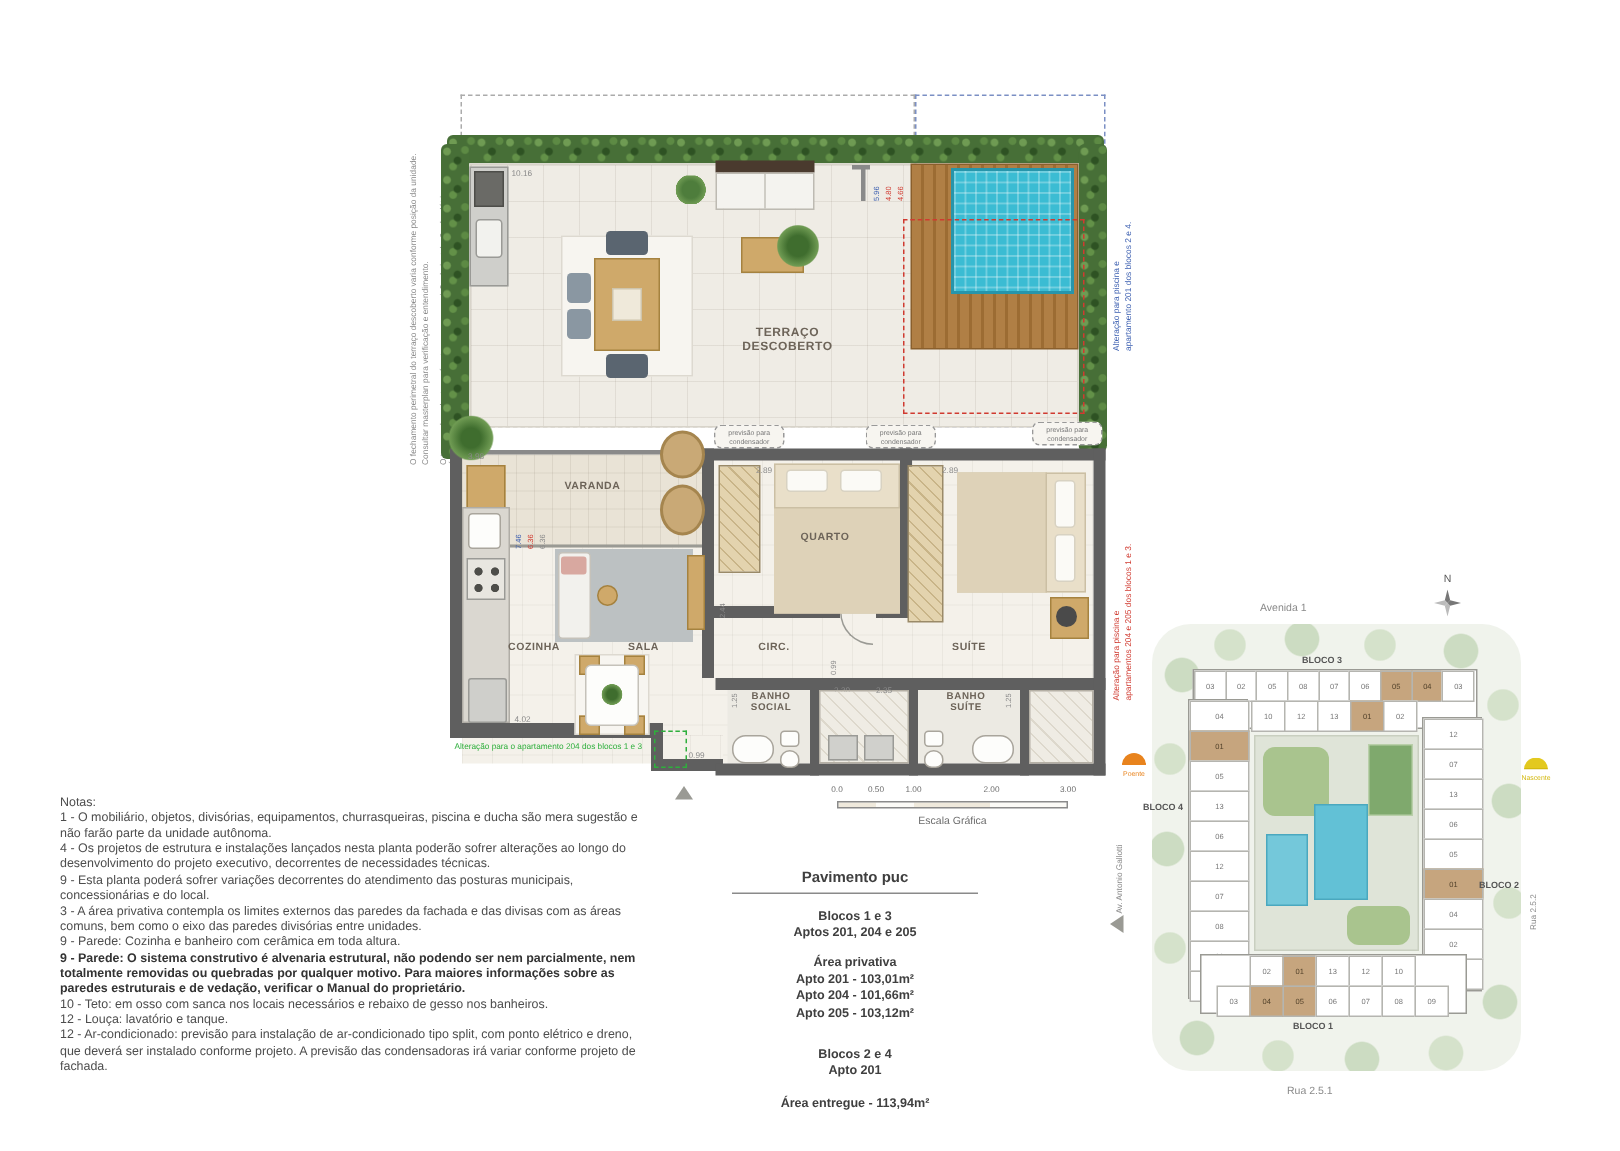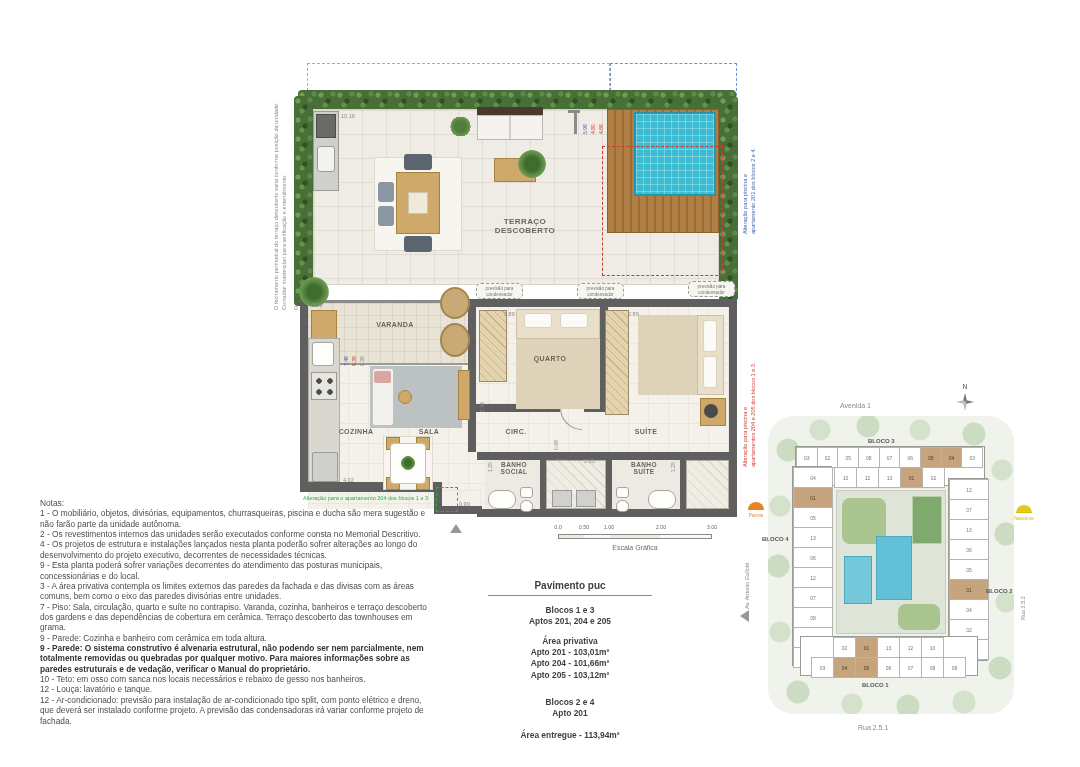--- a/index.html
+++ b/index.html
@@ -255,28 +255,26 @@
   <div class="a" style="left:552px;top:524px;width:166px;height:32px;">
     <span class="a stick" style="left:-2px;top:0;">0.0</span>
     <span class="a stick" style="left:24px;top:0;">0.50</span>
     <span class="a stick" style="left:49px;top:0;">1.00</span>
     <span class="a stick" style="left:101px;top:0;">2.00</span>
     <span class="a stick" style="left:152px;top:0;">3.00</span>
     <div class="a sbar" style="left:6px;top:10px;width:154px;height:5px;"></div>
     <div class="a" style="left:0;top:20px;width:166px;text-align:center;font-size:7px;color:#6d6d6d;">Escala Gráfica</div>
   </div>
 
-  <div class="a notes" style="left:40px;top:498px;width:394px;">
+  <div class="a notes" style="left:40px;top:529px;width:394px;">
     <div>Notas:</div>
     <div>1 - O mobiliário, objetos, divisórias, equipamentos, churrasqueiras, piscina e ducha são mera sugestão e não farão parte da unidade autônoma.</div>
-    <div>2 - Os revestimentos internos das unidades serão executados conforme consta no Memorial Descritivo.</div>
     <div>4 - Os projetos de estrutura e instalações lançados nesta planta poderão sofrer alterações ao longo do desenvolvimento do projeto executivo, decorrentes de necessidades técnicas.</div>
     <div>9 - Esta planta poderá sofrer variações decorrentes do atendimento das posturas municipais, concessionárias e do local.</div>
     <div>3 - A área privativa contempla os limites externos das paredes da fachada e das divisas com as áreas comuns, bem como o eixo das paredes divisórias entre unidades.</div>
-    <div>7 - Piso: Sala, circulação, quarto e suíte no contrapiso. Varanda, cozinha, banheiros e terraço descoberto dos gardens e das dependências de cobertura em cerâmica. Terraço descoberto das townhouses em grama.</div>
     <div>9 - Parede: Cozinha e banheiro com cerâmica em toda altura.</div>
     <div class="bold">9 - Parede: O sistema construtivo é alvenaria estrutural, não podendo ser nem parcialmente, nem totalmente removidas ou quebradas por qualquer motivo. Para maiores informações sobre as paredes estruturais e de vedação, verificar o Manual do proprietário.</div>
     <div>10 - Teto: em osso com sanca nos locais necessários e rebaixo de gesso nos banheiros.</div>
     <div>12 - Louça: lavatório e tanque.</div>
     <div>12 - Ar-condicionado: previsão para instalação de ar-condicionado tipo split, com ponto elétrico e dreno, que deverá ser instalado conforme projeto. A previsão das condensadoras irá variar conforme projeto de fachada.</div>
 
   </div>
 
   <div class="a info" style="left:488px;top:580px;width:164px;">
     <div class="t">Pavimento puc</div>

